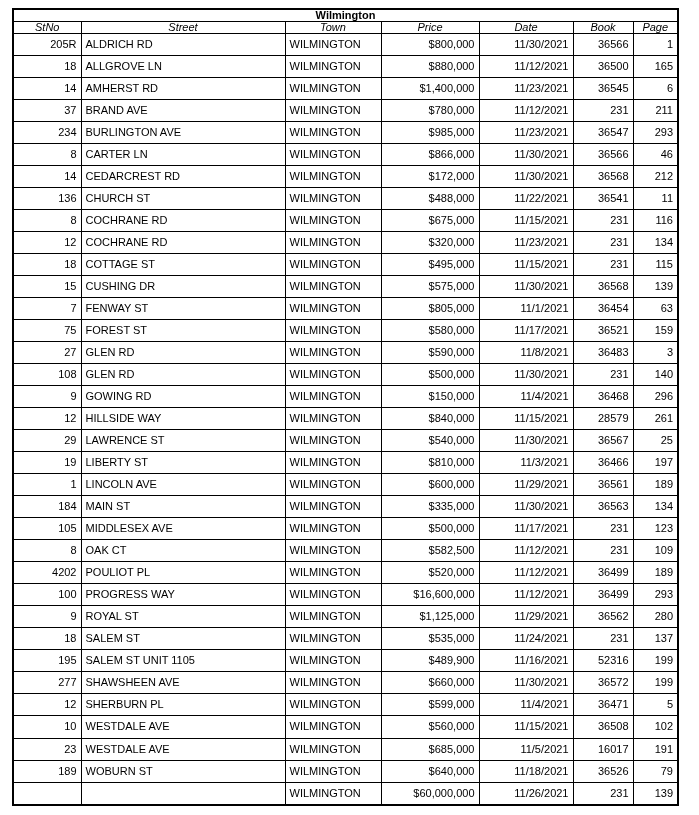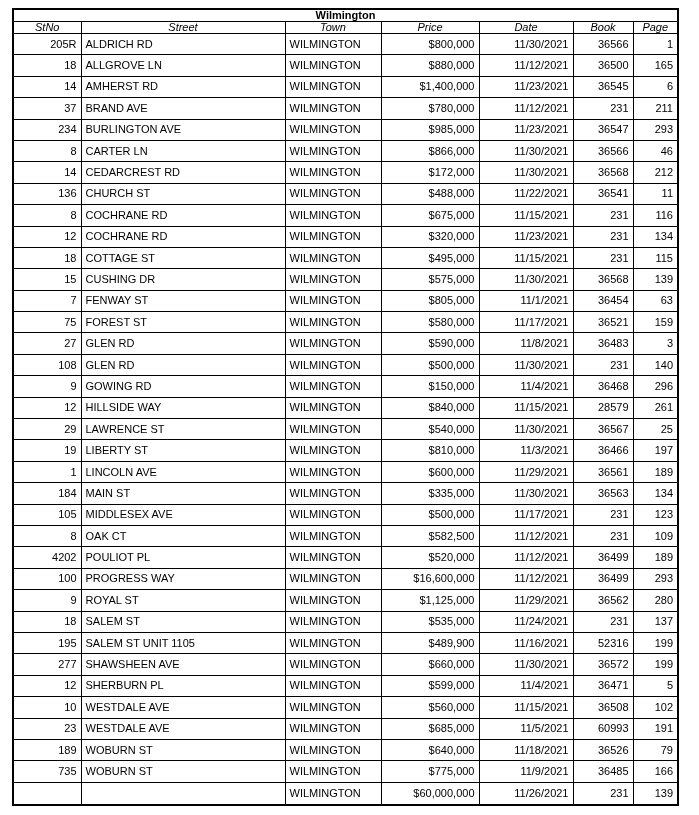--- a/index.html
+++ b/index.html
@@ -367,40 +367,31 @@
           <td class="al-right">11/15/2021</td>
           <td class="al-right">36508</td>
           <td class="al-right">102</td>
         </tr>
         <tr>
           <td class="al-right">23</td>
           <td class="al-left">WESTDALE AVE</td>
           <td class="al-left">WILMINGTON</td>
           <td class="al-right">$685,000</td>
           <td class="al-right">11/5/2021</td>
-          <td class="al-right">60993</td>
+          <td class="al-right">16017</td>
           <td class="al-right">191</td>
         </tr>
         <tr>
           <td class="al-right">189</td>
           <td class="al-left">WOBURN ST</td>
           <td class="al-left">WILMINGTON</td>
           <td class="al-right">$640,000</td>
           <td class="al-right">11/18/2021</td>
           <td class="al-right">36526</td>
           <td class="al-right">79</td>
-        </tr>
-        <tr>
-          <td class="al-right">735</td>
-          <td class="al-left">WOBURN ST</td>
-          <td class="al-left">WILMINGTON</td>
-          <td class="al-right">$775,000</td>
-          <td class="al-right">11/9/2021</td>
-          <td class="al-right">36485</td>
-          <td class="al-right">166</td>
         </tr>
         <tr>
           <td class="al-right"></td>
           <td class="al-left"></td>
           <td class="al-left">WILMINGTON</td>
           <td class="al-right">$60,000,000</td>
           <td class="al-right">11/26/2021</td>
           <td class="al-right">231</td>
           <td class="al-right">139</td>
         </tr>

